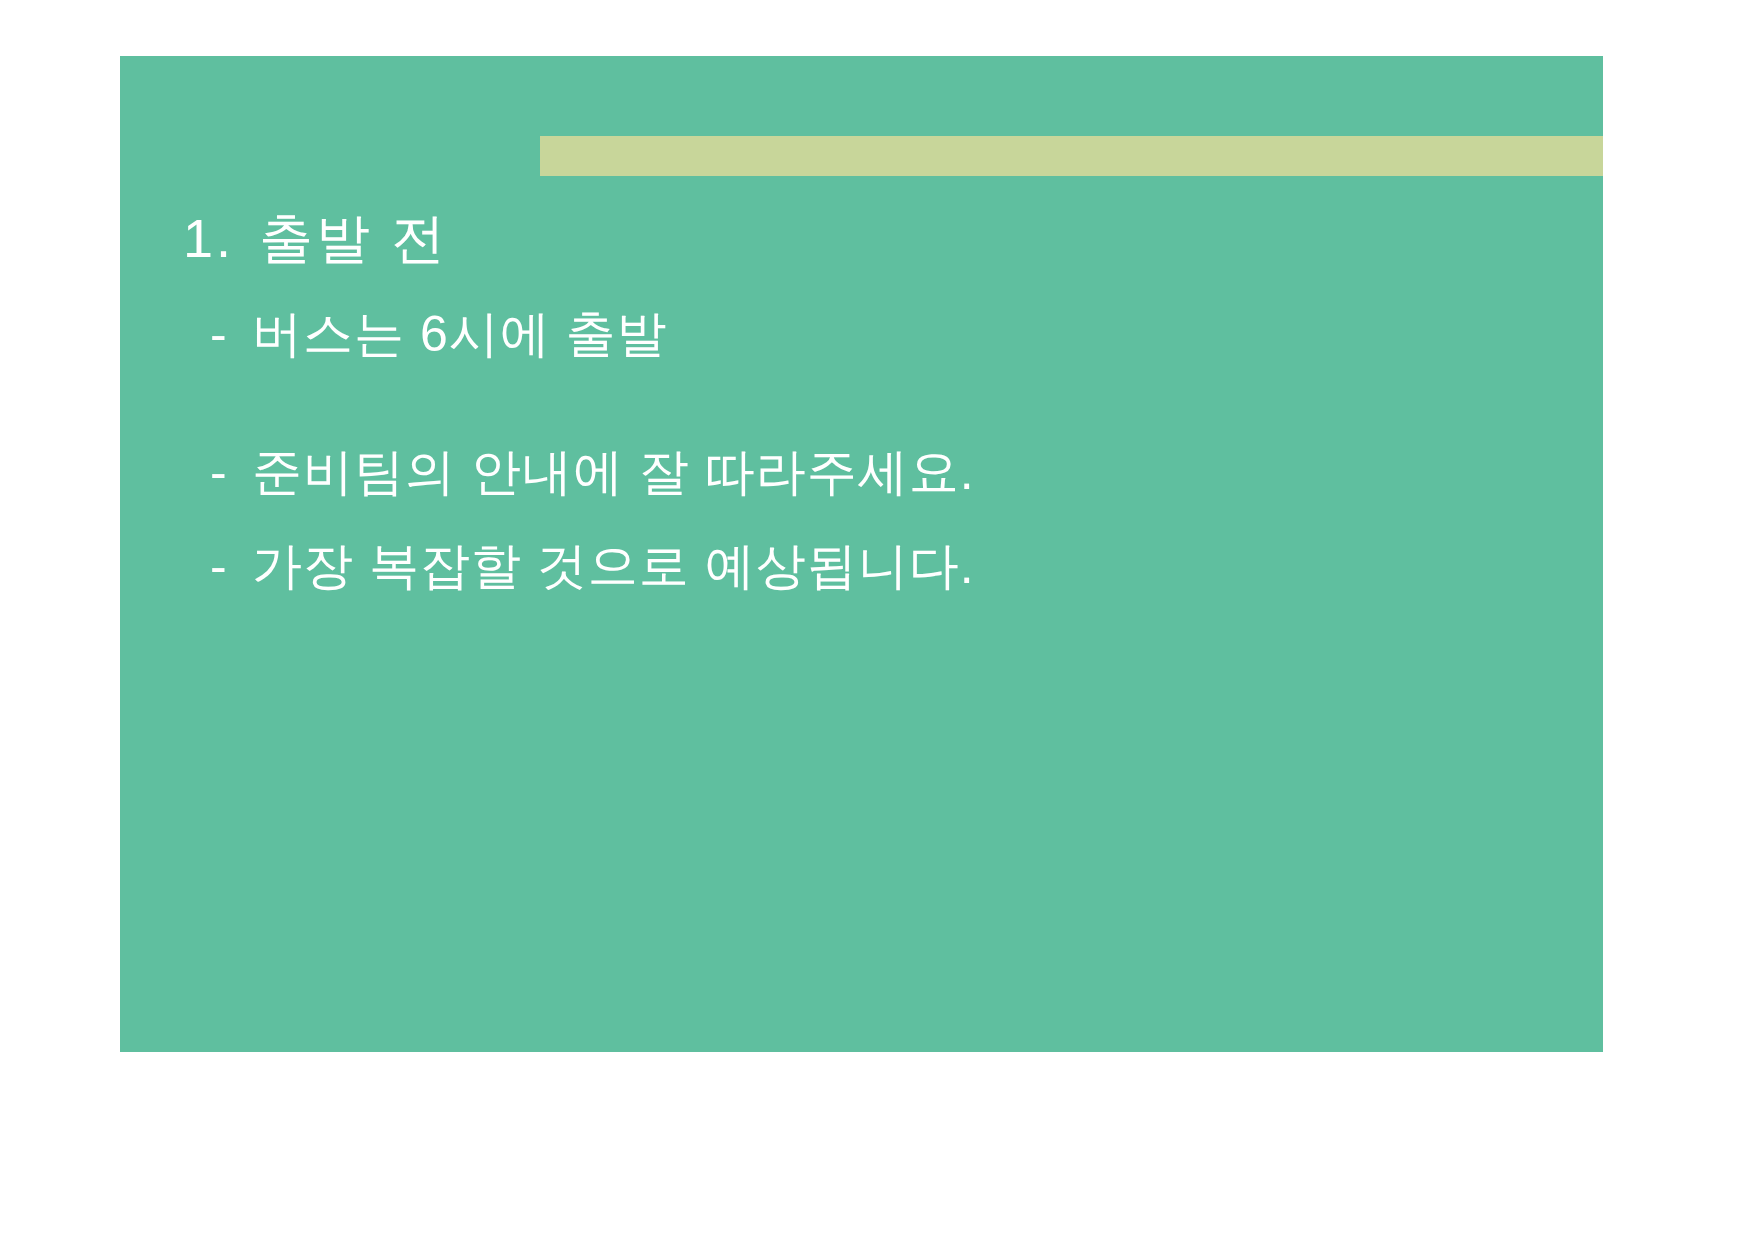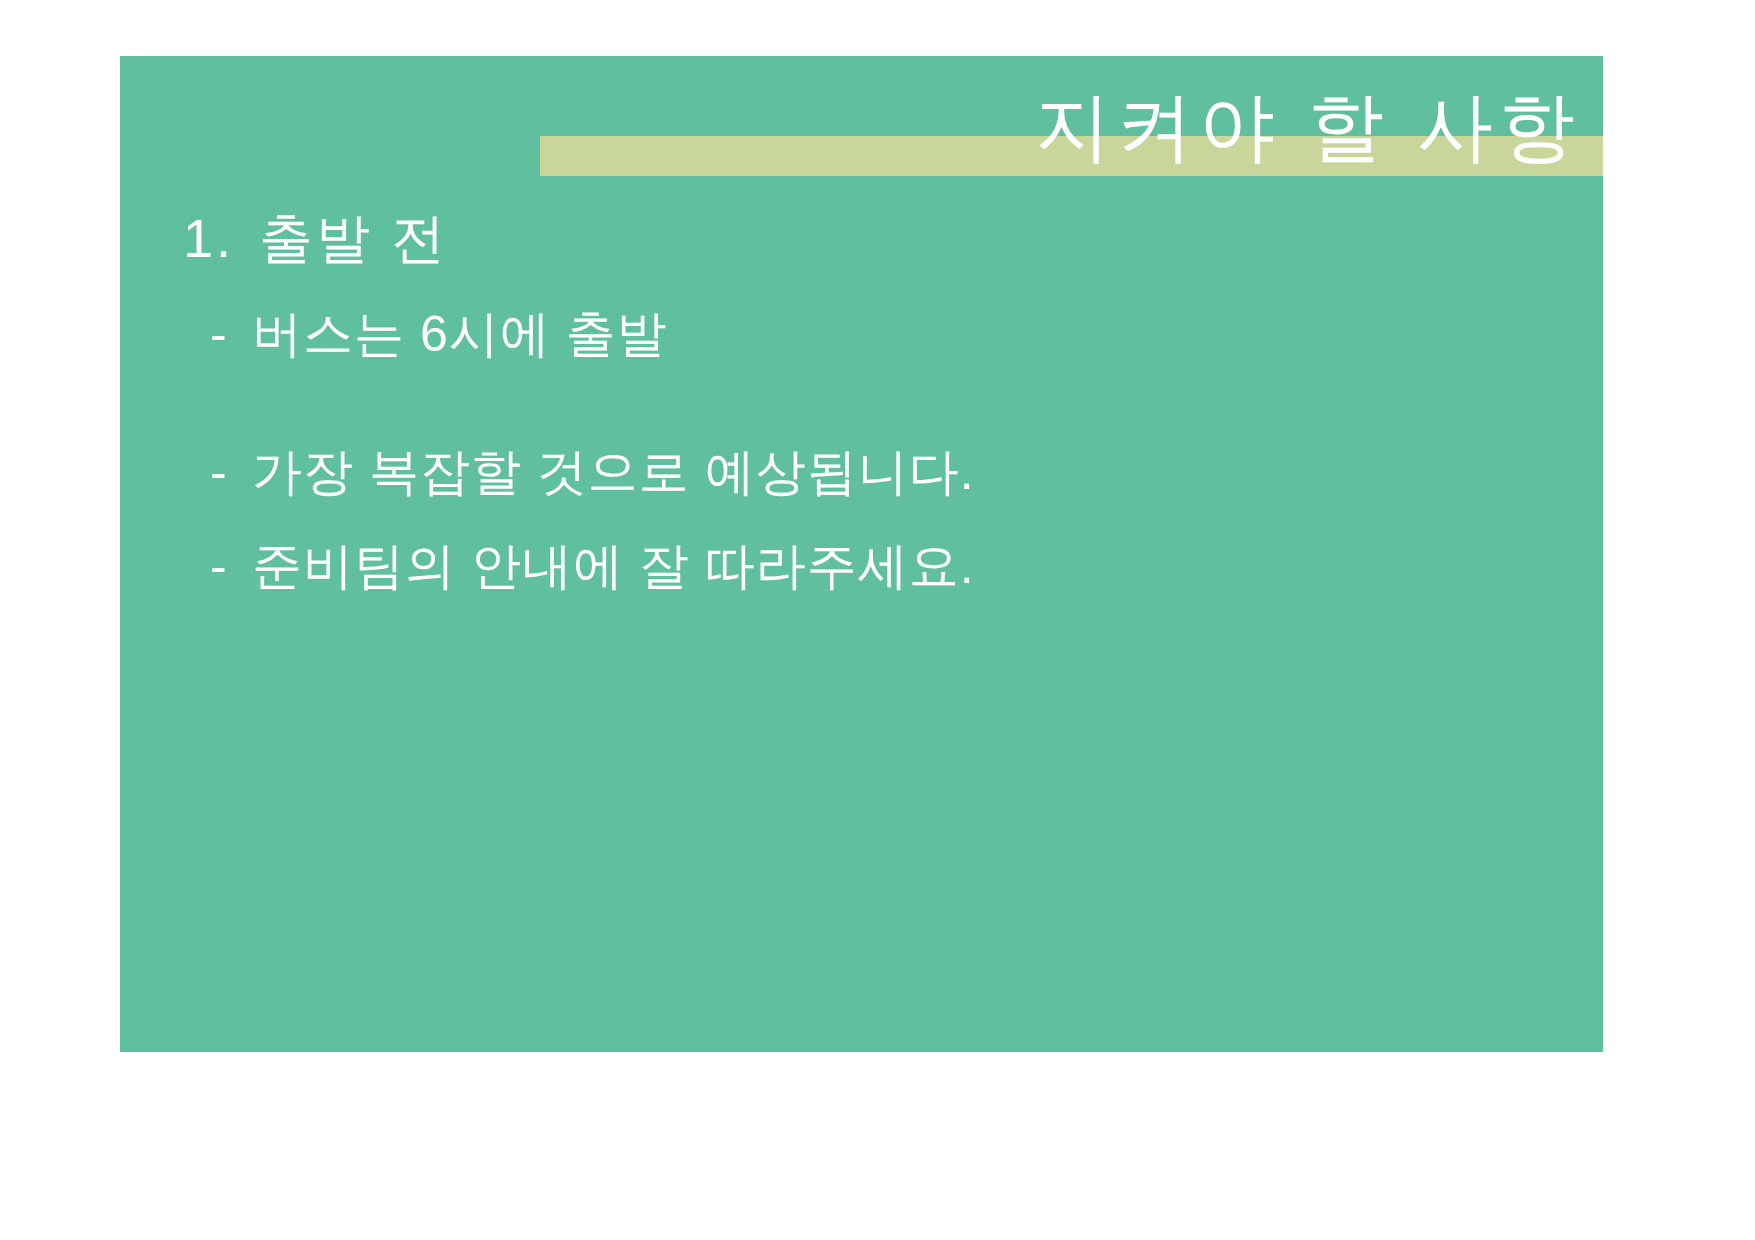--- a/index.html
+++ b/index.html
@@ -99,40 +99,39 @@
 </style>
 </head>
 <body>
 
 <div id="slide-root" style="background: rgb(255, 255, 255);">
 
   <div id="content-panel" style="background: rgb(95, 191, 159);">
 
     <div id="title-accent-bar" style="background: rgb(200, 214, 154);"></div>
 
-    <div id="slide-title">지켜야 할 사항</div>
 
     <div id="body-list">
 
       <div class="list-item level-1">
         <span class="marker">1.</span><span>출발 전</span>
       </div>
 
       <div class="list-item level-2">
         <span class="dash">-</span><span>버스는 6시에 출발</span>
       </div>
 
       <div class="spacer-lg"></div>
 
 
       <div class="spacer-lg"></div>
 
       <div class="list-item level-2">
-        <span class="dash">-</span><span>가장 복잡할 것으로 예상됩니다.</span>
+        <span class="dash">-</span><span>준비팀의 안내에 잘 따라주세요.</span>
       </div>
 
       <div class="list-item level-2">
-        <span class="dash">-</span><span>준비팀의 안내에 잘 따라주세요.</span>
+        <span class="dash">-</span><span>가장 복잡할 것으로 예상됩니다.</span>
       </div>
 
     </div>
   </div>
 </div>
 
 </body></html>

